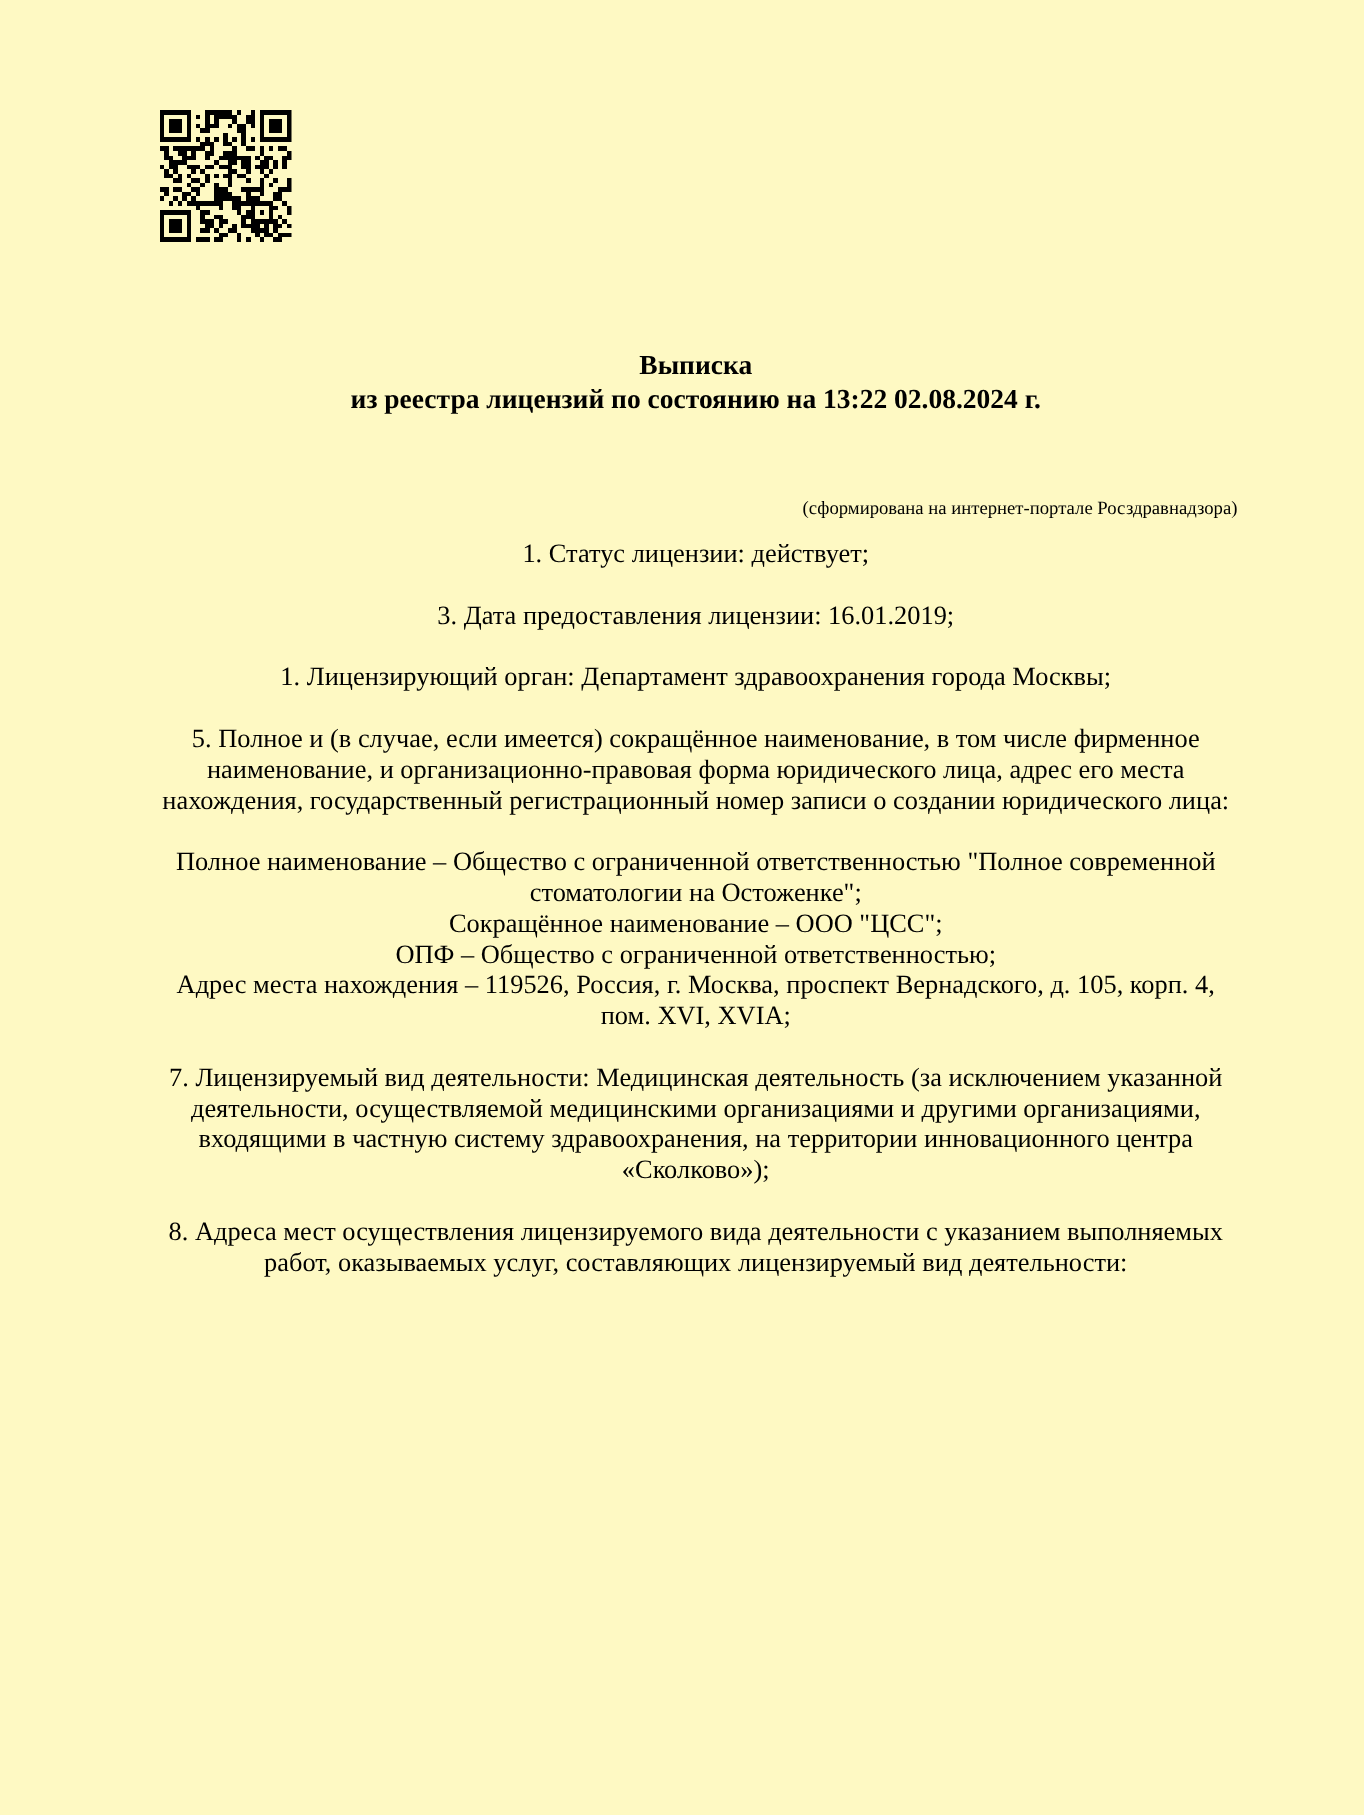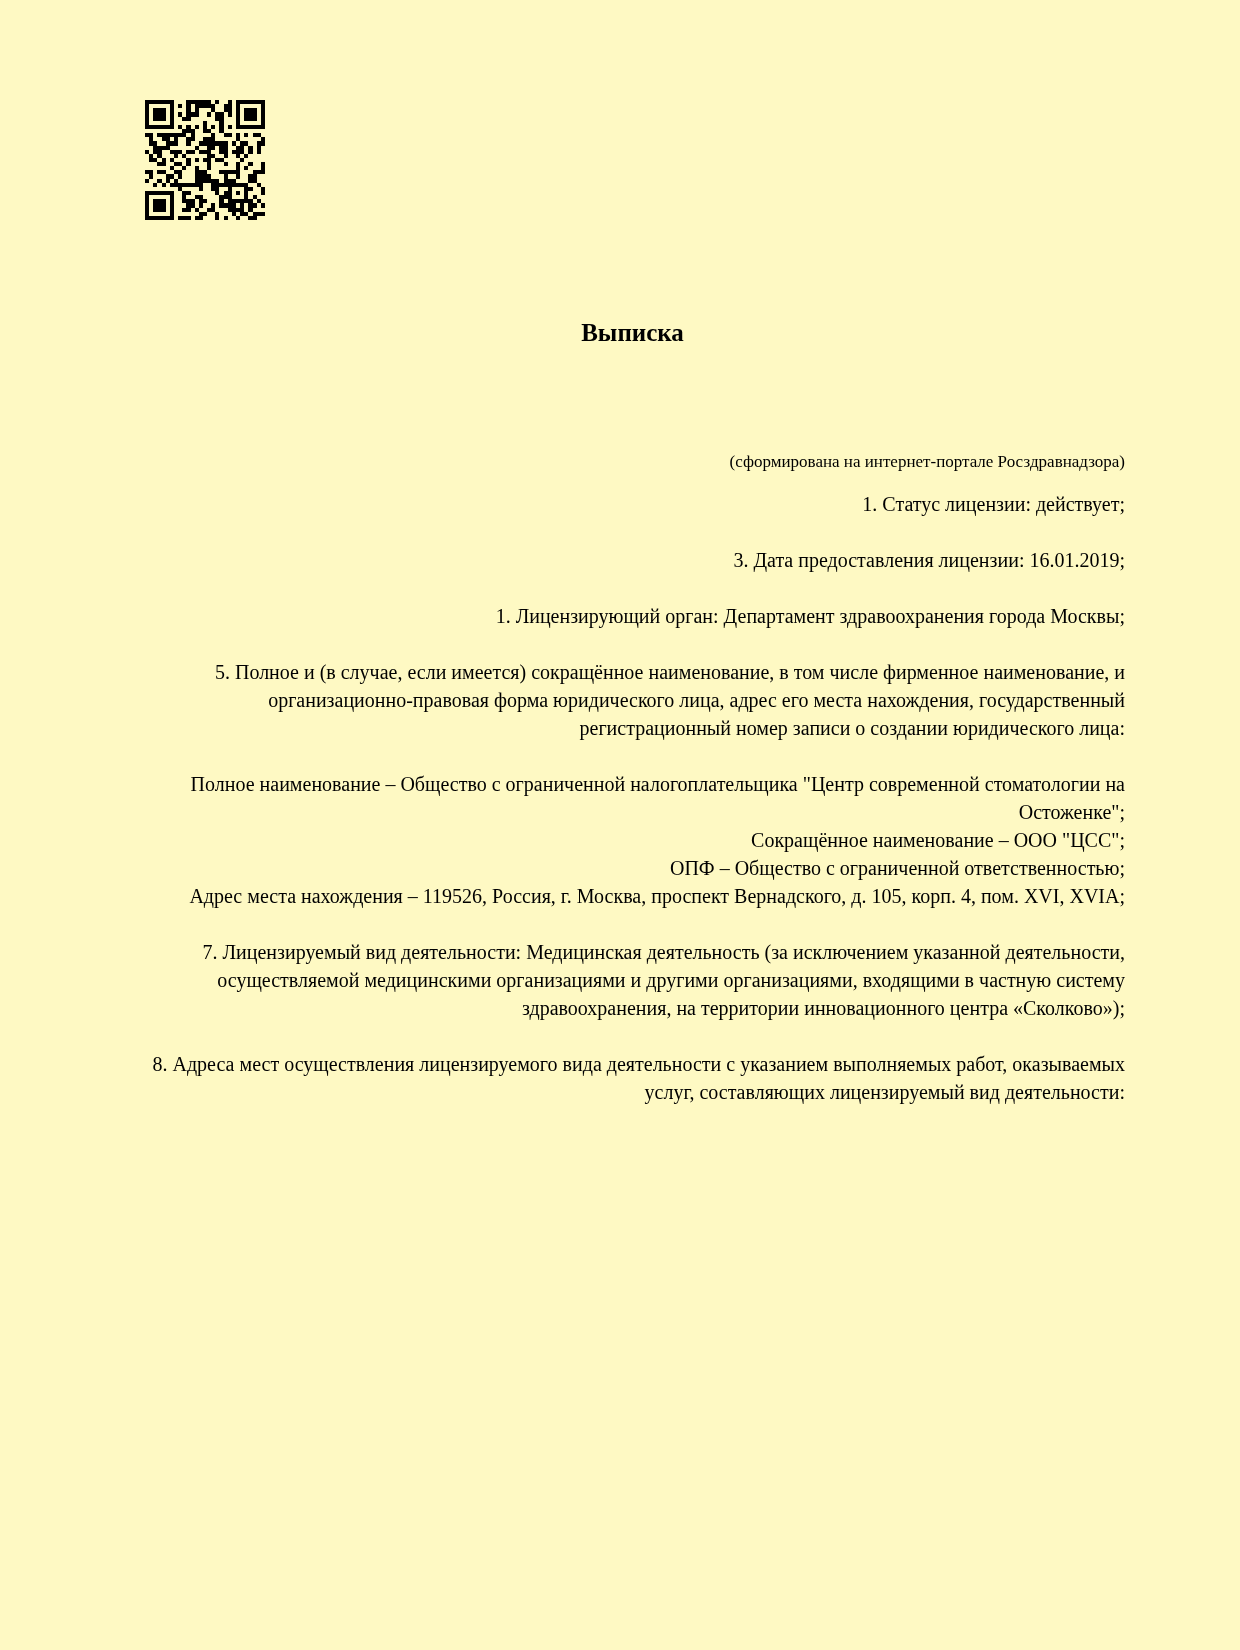--- a/index.html
+++ b/index.html
@@ -42,23 +42,23 @@
     text-align: right;
     font-size: 17px;
     line-height: 21px;
     margin-top: 40px;
   }
   .content {
     position: absolute;
     top: 490px;
     left: 140px;
     width: 985px;
-    font-size: 20px;
+    font-size: 24px;
     line-height: 28px;
-    text-align: right;
+    text-align: center;
   }
   .para { margin: 0 0 28px 0; }
 </style>
 </head>
 <body>
 
 <div class="page">
 
   <div class="qr">
     <svg viewBox="0 0 29 29" shape-rendering="crispEdges" fill="#000000">
@@ -464,39 +464,40 @@
         <rect x="17" y="28" width="1" height="1"></rect>
         <rect x="19" y="28" width="1" height="1"></rect>
         <rect x="22" y="28" width="1" height="1"></rect>
         <rect x="25" y="28" width="1" height="1"></rect>
         <rect x="26" y="28" width="1" height="1"></rect>
       </svg>
   </div>
 
   <div class="title-block">
     <div>Выписка</div>
+    <div>из реестра лицензий по состоянию на 13:22 02.08.2024 г.</div>
   </div>
 
   <div class="subtitle">(сформирована на интернет-портале Росздравнадзора)</div>
 
   <div class="content">
       <div class="para">
         <div>1. Статус лицензии: действует;</div>
       </div>
       <div class="para">
         <div>3. Дата предоставления лицензии: 16.01.2019;</div>
       </div>
       <div class="para">
         <div>1. Лицензирующий орган: Департамент здравоохранения города Москвы;</div>
       </div>
       <div class="para">
         <div>5. Полное и (в случае, если имеется) сокращённое наименование, в том числе фирменное наименование, и организационно-правовая форма юридического лица, адрес его места нахождения, государственный регистрационный номер записи о создании юридического лица:</div>
       </div>
       <div class="para">
-        <div>Полное наименование – Общество с ограниченной налогоплательщика "Центр современной стоматологии на Остоженке";</div>
+        <div>Полное наименование – Общество с ограниченной ответственностью "Полное современной стоматологии на Остоженке";</div>
         <div>Сокращённое наименование – ООО "ЦСС";</div>
         <div>ОПФ – Общество с ограниченной ответственностью;</div>
         <div>Адрес места нахождения – 119526, Россия, г. Москва, проспект Вернадского, д. 105, корп. 4, пом. XVI, XVIA;</div>
       </div>
       <div class="para">
         <div>7. Лицензируемый вид деятельности: Медицинская деятельность (за исключением указанной деятельности, осуществляемой медицинскими организациями и другими организациями, входящими в частную систему здравоохранения, на территории инновационного центра «Сколково»);</div>
       </div>
       <div class="para">
         <div>8. Адреса мест осуществления лицензируемого вида деятельности с указанием выполняемых работ, оказываемых услуг, составляющих лицензируемый вид деятельности:</div>
       </div>

